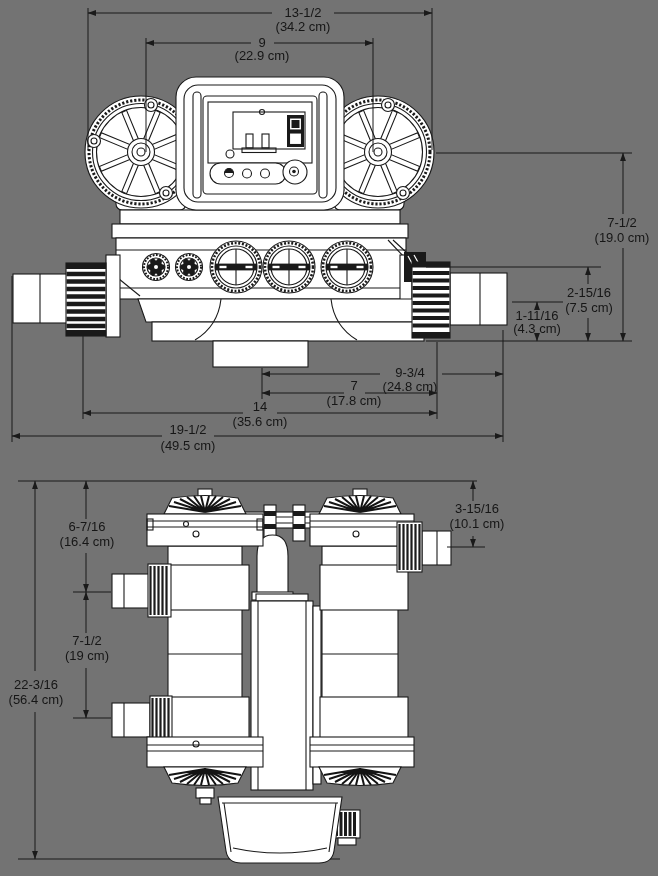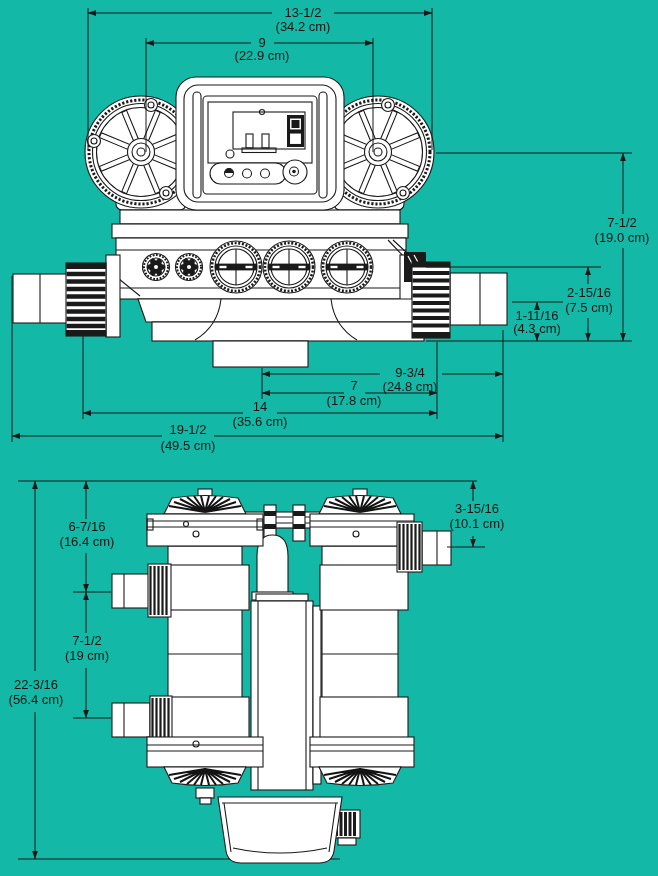--- a/index.html
+++ b/index.html
@@ -1,16 +1,16 @@
 <!DOCTYPE html>
 <html><head>
 <meta charset="utf-8">
 <style>
   html,body{margin:0;padding:0;background:#ffffff;}
-  .canvas{position:relative;width:658px;height:876px;background:#14b8a6;overflow:hidden;}
+  .canvas{position:relative;width:658px;height:876px;background:#737373;overflow:hidden;}
   svg{display:block;}
   .s  {stroke:#1a1a1a;stroke-width:1.1;fill:none;}
   .sf {stroke:#1a1a1a;stroke-width:1.1;fill:#ffffff;}
   .blk{fill:#1a1a1a;stroke:none;}
   .rib{stroke:#1a1a1a;fill:none;}
   .fan{stroke:#141414;stroke-width:2;fill:none;}
   .dim{stroke:#1a1a1a;stroke-width:1;fill:none;}
   .dtxt{font:13px "Liberation Sans",sans-serif;fill:#161616;text-anchor:middle;}
 </style>
 </head>

